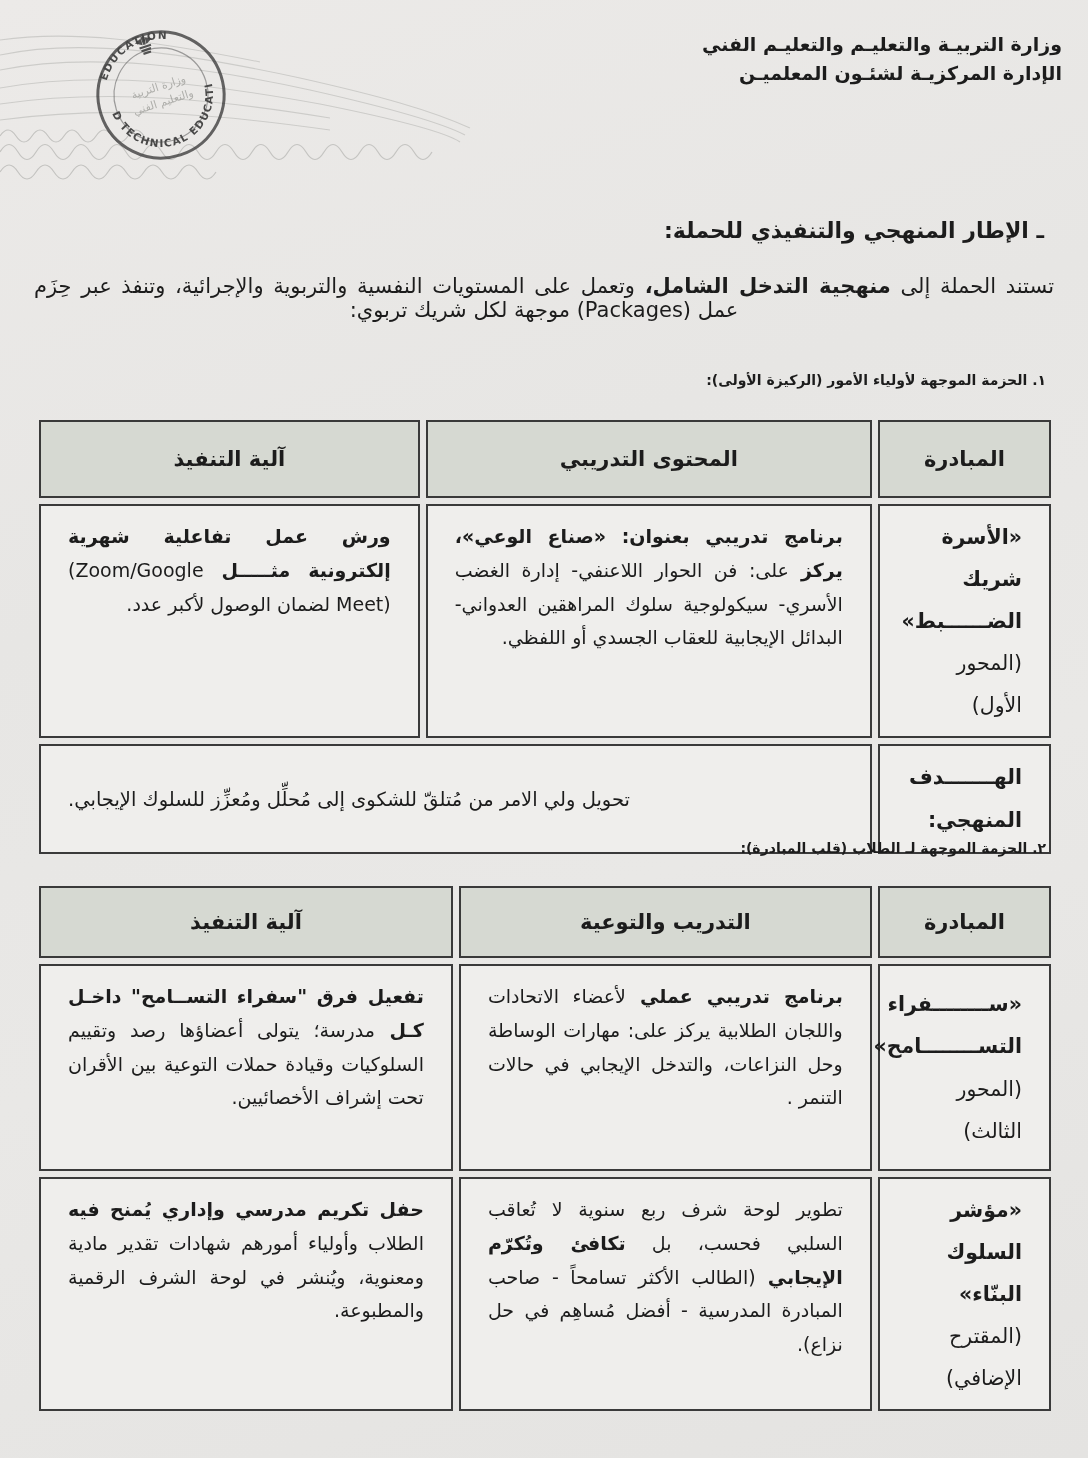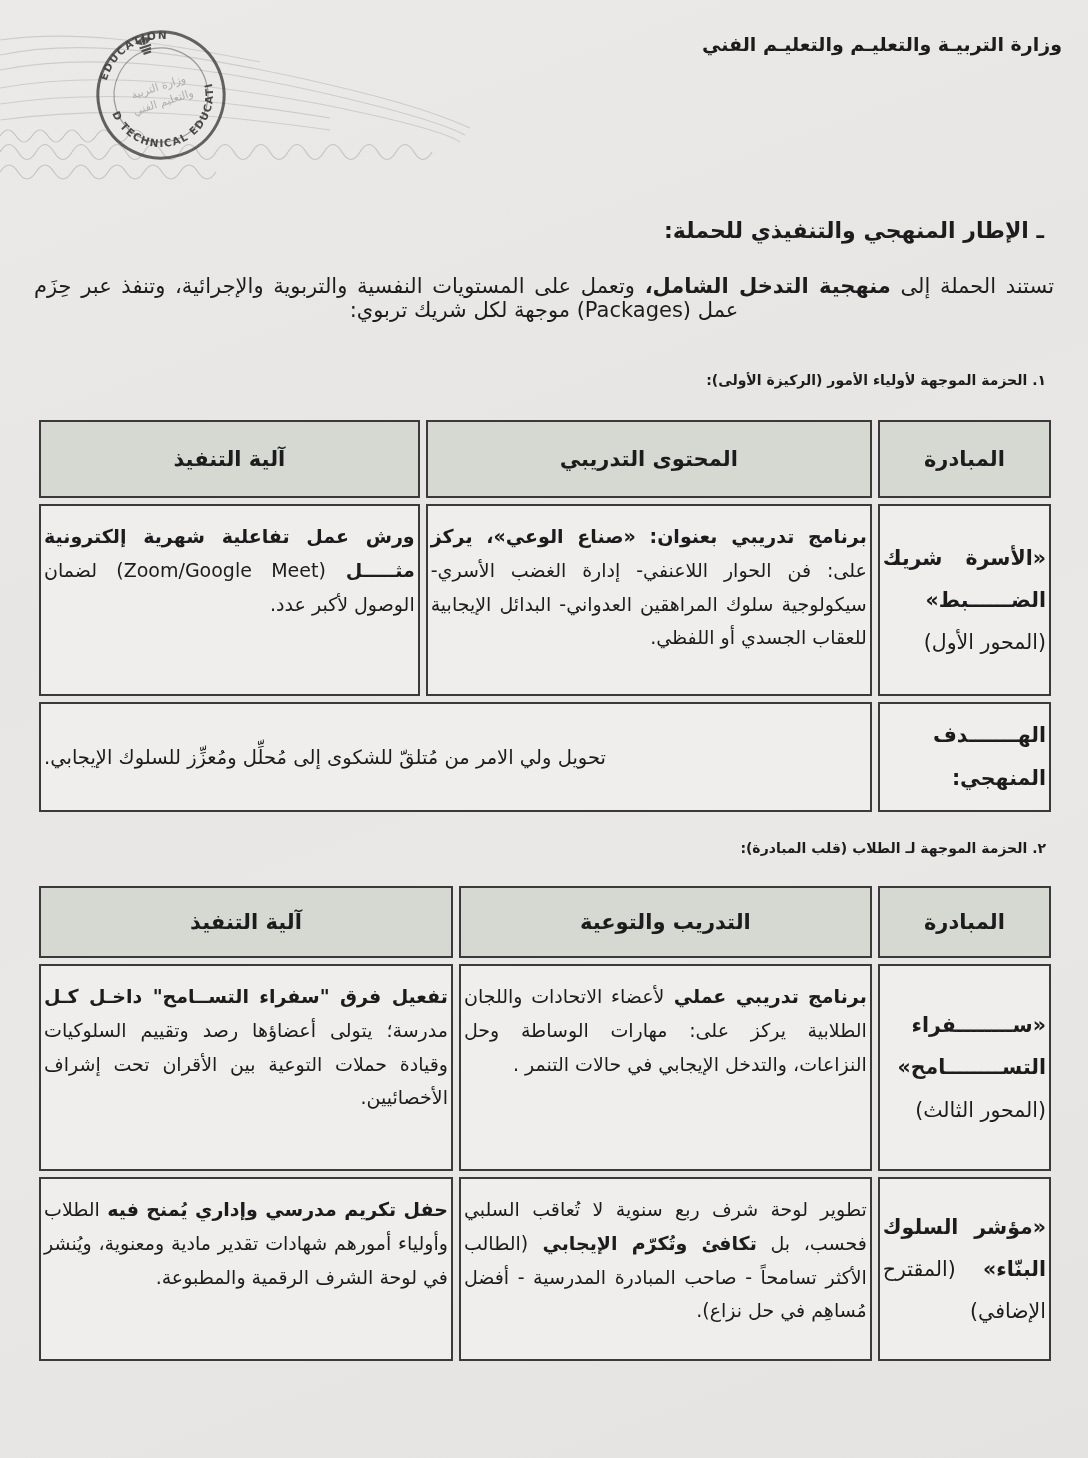--- a/index.html
+++ b/index.html
@@ -26,21 +26,21 @@
   .intro-line1{ text-align:justify; text-align-last:justify; white-space:nowrap0; }
   .intro-line2{ text-align:center; }
   .section-title{ position:absolute; right:42px; font-size:14px; font-weight:bold; }
   .section-title.s1{ top:372px; }
   .section-title.s2{ top:840px; }
   
   .tbl-wrap{ position:absolute; left:33px; right:31px; }
   .tbl-wrap.t1{ top:414px; }
   .tbl-wrap.t2{ top:880px; }
   table{ width:100%; border-collapse:separate; border-spacing:6px; table-layout:fixed; }
-  th,td{ border:2px solid #3a3a3a; background:#efeeec; padding:10px 3px; }
+  th,td{ border:2px solid #3a3a3a; background:#efeeec; padding:10px 27px; }
   th{ background:#d6d9d2; font-size:21px; font-weight:bold; text-align:center; vertical-align:middle; }
   .t1 th{ height:78px; } .t2 th{ height:72px; }
   .t1 .r1 td{ height:192px; } .t1 .r2 td{ height:96px; }
   .t2 .r1 td{ height:207px; } .t2 .r2 td{ height:184px; }
   td.initiative{ font-size:20.5px; vertical-align:middle; text-align:justify; line-height:2.05; }
   td.initiative .init-main{ font-weight:bold; }
   td.body-cell{ font-size:19px; line-height:1.78; text-align:justify; vertical-align:top; padding-top:14px; }
   td.body-cell .b{ font-weight:bold; }
   td.goal-label{ font-size:20.5px; font-weight:bold; vertical-align:middle; text-align:justify; line-height:2.1; }
   td.goal-value{ font-size:19.5px; vertical-align:middle; text-align:left; }
@@ -94,20 +94,21 @@
         <rect x="-4" y="5.4" width="8" height="2.2"></rect>
       </g>
 
       <text x="73" y="68" text-anchor="middle" font-size="11" fill="#9b9b97" opacity="0.85" font-family="DejaVu Sans, sans-serif">وزارة التربية</text>
       <text x="73" y="84" text-anchor="middle" font-size="11" fill="#9b9b97" opacity="0.85" font-family="DejaVu Sans, sans-serif">والتعليم الفني</text>
     </svg>
   </div>
 
   <div class="ministry-header">
     <div>وزارة التربيـة والتعليـم والتعليـم الفني</div>
+    <div>الإدارة المركزيـة لشئـون المعلميـن</div>
   </div>
 
   <div class="main-heading">ـ الإطار المنهجي والتنفيذي للحملة:</div>
 
   <div class="intro">
     <div class="intro-line1"><span>تستند الحملة إلى </span><b>منهجية التدخل الشامل،</b><span> وتعمل على المستويات النفسية والتربوية والإجرائية، وتنفذ عبر حِزَم</span></div>
     <div class="intro-line2">عمل (Packages) موجهة لكل شريك تربوي:</div>
   </div>
 
   <div class="section-title s1">١. الحزمة الموجهة لأولياء الأمور (الركيزة الأولى):</div>

